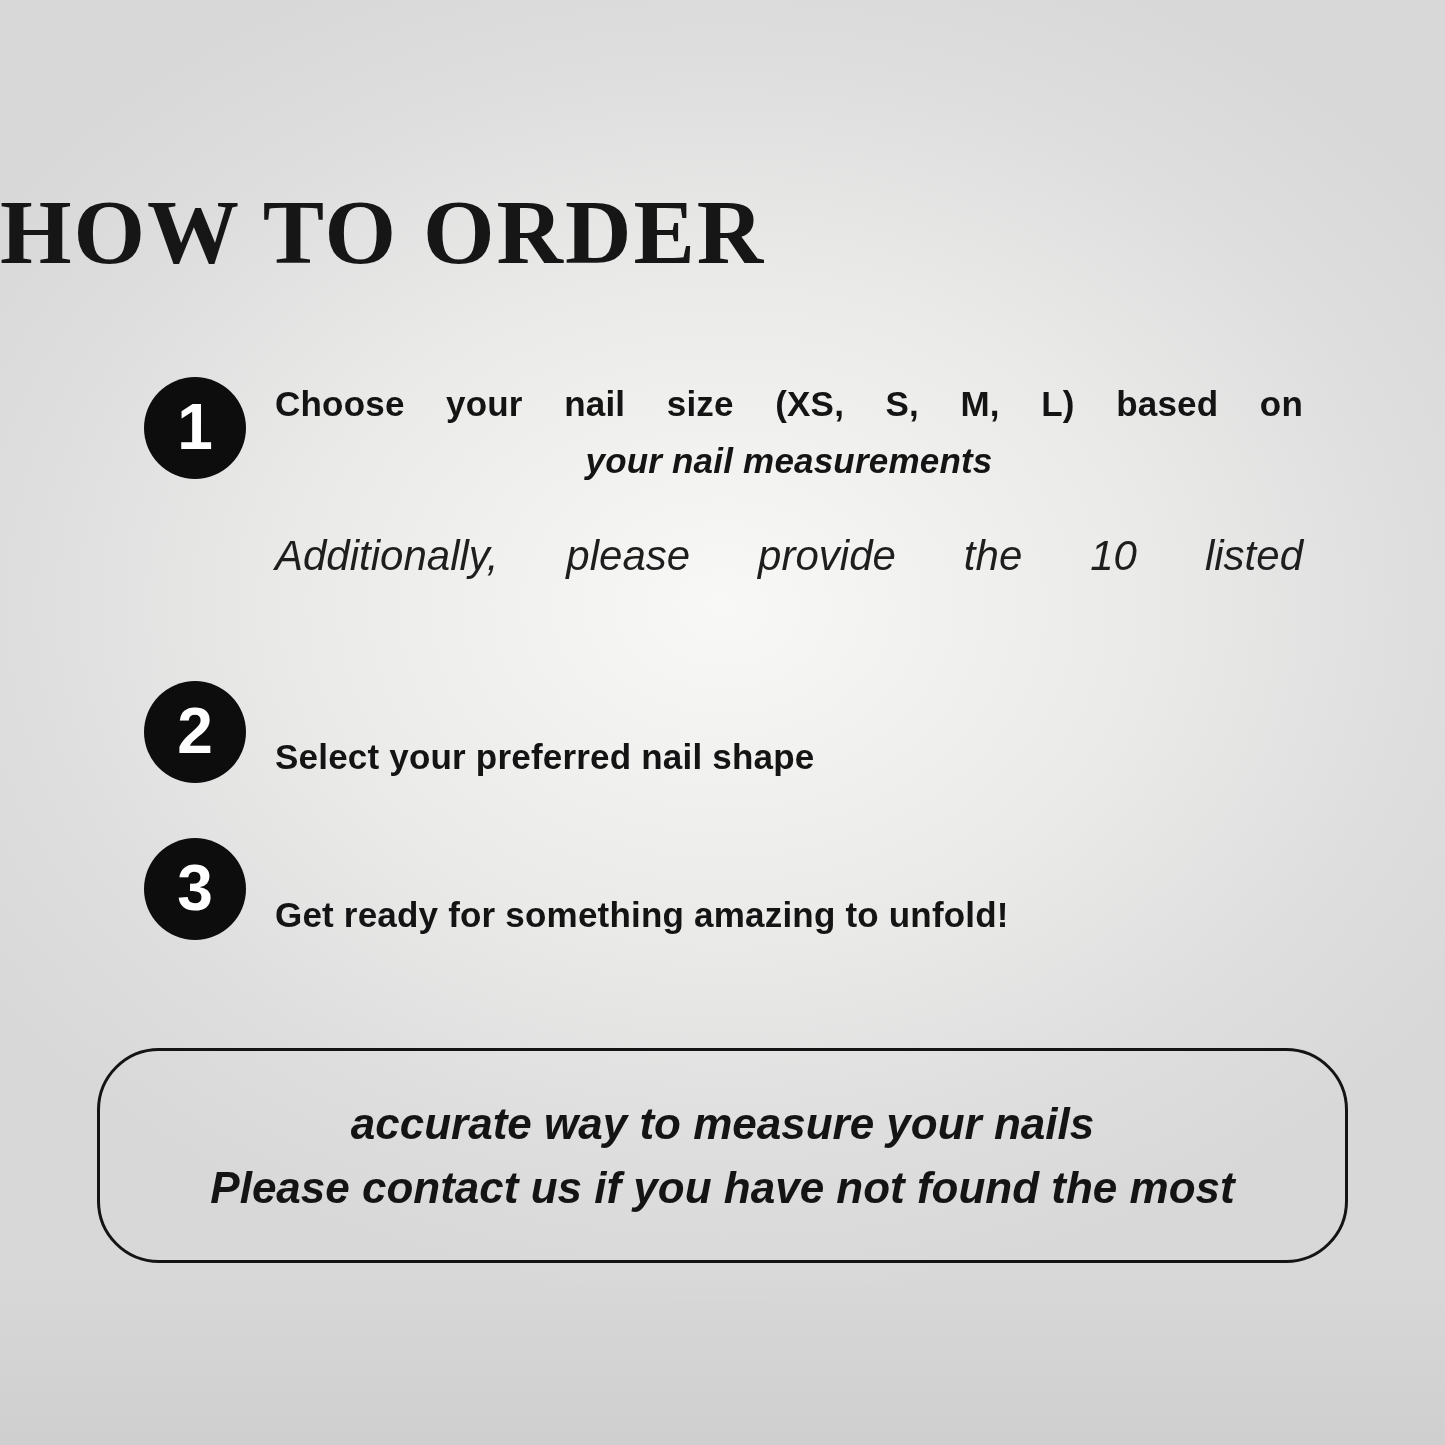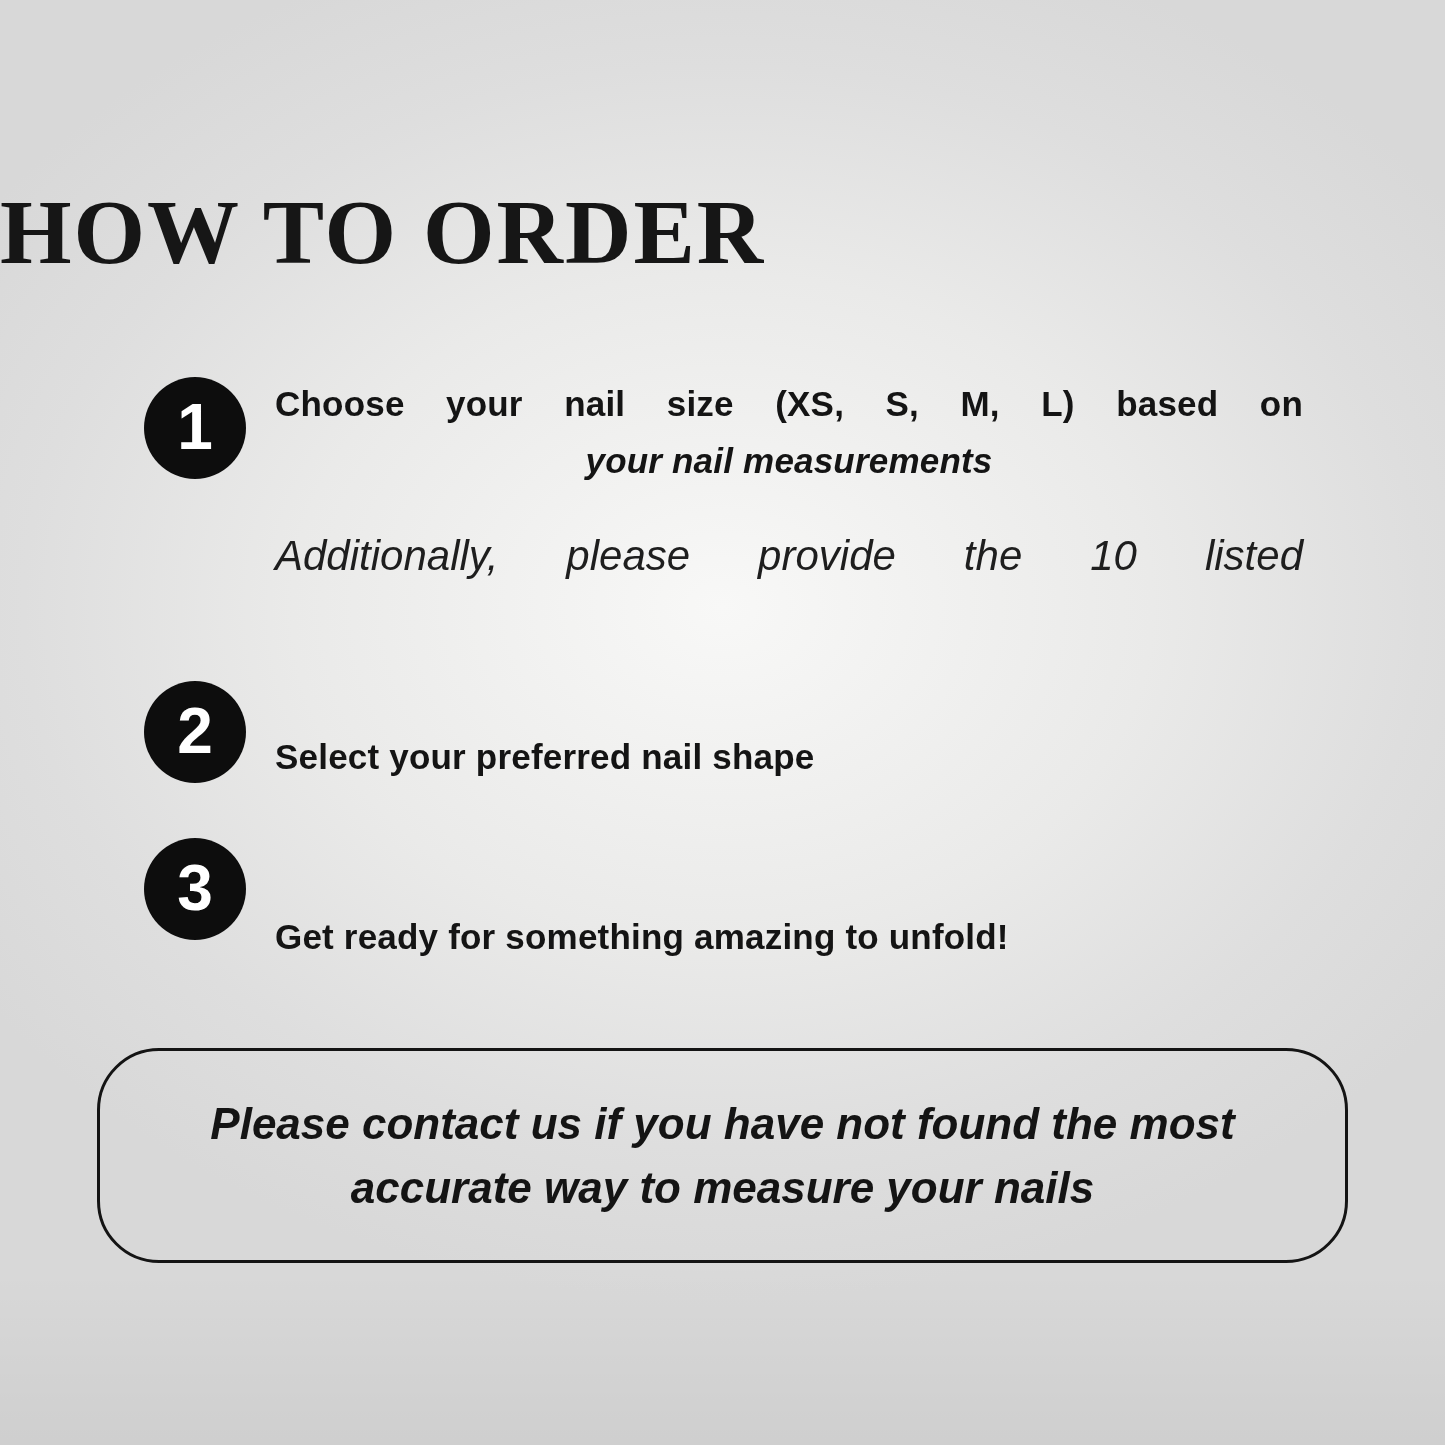--- a/index.html
+++ b/index.html
@@ -60,21 +60,21 @@
     left: 275px;
     width: 1028px;
     font-weight: 700;
     font-size: 35px;
     line-height: 57px;
     color: #141414;
     letter-spacing: 0.2px;
   }
   #heading-1 { top: 375px; }
   #heading-2 { top: 704px; white-space: nowrap; margin-top: 24px; }
-  #heading-3 { top: 908px; white-space: nowrap; }
+  #heading-3 { top: 886px; white-space: nowrap; }
 
   .line-justify {
     display: block;
     text-align: justify;
     text-align-last: justify;
   }
   .line-left {
     display: block;
     text-align: center;
     font-style: italic;
@@ -140,17 +140,17 @@
     <span class="num">2</span>
   </div>
   <div class="step-heading" id="heading-2">Select your preferred nail shape</div>
 
   <div class="step-badge" id="badge-3">
     <span class="num">3</span>
   </div>
   <div class="step-heading" id="heading-3">Get ready for something amazing to unfold!</div>
 
   <div class="footer-box">
+    <span class="footer-line">accurate way to measure your nails</span>
     <span class="footer-line">Please contact us if you have not found the most</span>
-    <span class="footer-line">accurate way to measure your nails</span>
   </div>
 
 </div>
 
 </body></html>

